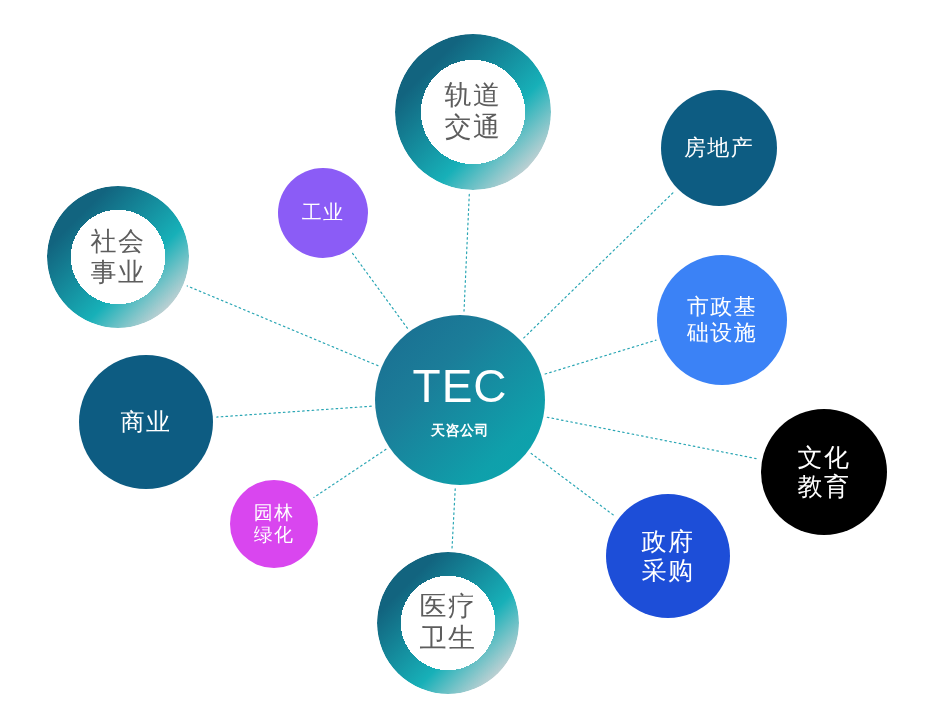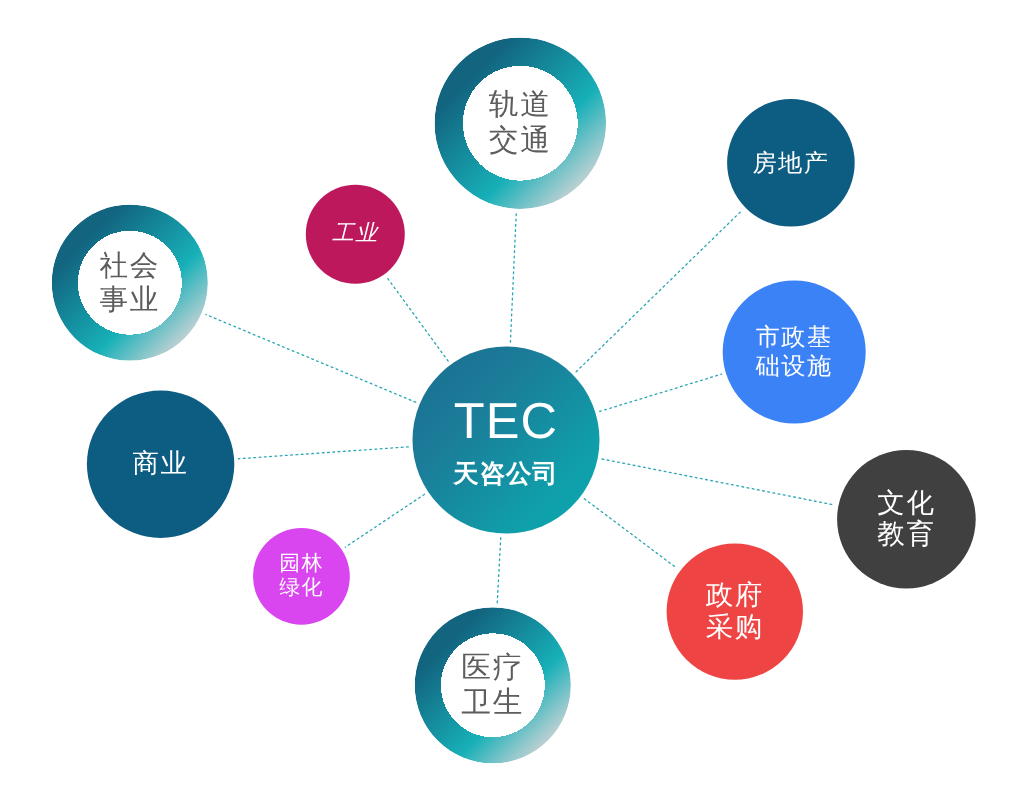--- a/index.html
+++ b/index.html
@@ -76,21 +76,21 @@
     justify-content: center;
   }
   #hub .hub-en {
     font-size: 46px;
     font-weight: 400;
     letter-spacing: 0.02em;
     line-height: 1;
     margin-bottom: 6px;
   }
   #hub .hub-cn {
-    font-size: 23px;
+    font-size: 14px;
     font-weight: 700;
     letter-spacing: 0.04em;
     line-height: 1;
   }
 </style>
 </head>
 <body>
 
 <div id="canvas">
 
@@ -113,46 +113,46 @@
         <span class="label">轨道
 交通</span>
       </div>
       <div class="node filled-dark" style="left: 661px; top: 90px; width: 116px; height: 116px; font-size: 22px; background: rgb(13, 92, 130);">
         <span class="label">房地产</span>
       </div>
       <div class="node filled-teal" style="left: 657px; top: 255px; width: 130px; height: 130px; font-size: 22px; background: #3b82f6;">
         <span class="label">市政基
 础设施</span>
       </div>
-      <div class="node filled-dark" style="left: 761px; top: 409px; width: 126px; height: 126px; font-size: 25px; background: #404040;">
+      <div class="node filled-dark" style="left: 761px; top: 409px; width: 126px; height: 126px; font-size: 25px; background: #000000;">
         <span class="label">文化
 教育</span>
       </div>
-      <div class="node filled-teal" style="left: 606px; top: 494px; width: 124px; height: 124px; font-size: 25px; background: #ef4444;">
+      <div class="node filled-teal" style="left: 606px; top: 494px; width: 124px; height: 124px; font-size: 25px; background: #1d4ed8;">
         <span class="label">政府
 采购</span>
       </div>
       <div class="node outline" style="left: 377px; top: 552px; width: 142px; height: 142px; font-size: 27px; color: rgb(93, 93, 93);">
         <span class="ring" style="background: linear-gradient(135deg, rgb(18, 100, 127) 0%, rgb(18, 100, 127) 22%, rgb(23, 176, 184) 62%, rgb(207, 212, 214) 88%, rgb(227, 230, 231) 100%); mask: radial-gradient(circle, transparent calc(50% - 3px), rgb(0, 0, 0) calc(50% - 3px));"></span>
         <span class="label">医疗
 卫生</span>
       </div>
       <div class="node filled-teal" style="left: 230px; top: 480px; width: 88px; height: 88px; font-size: 19px; background: #d946ef;">
         <span class="label">园林
 绿化</span>
       </div>
       <div class="node filled-dark" style="left: 79px; top: 355px; width: 134px; height: 134px; font-size: 24px; background: rgb(13, 92, 130);">
         <span class="label">商业</span>
       </div>
       <div class="node outline" style="left: 47px; top: 186px; width: 142px; height: 142px; font-size: 26px; color: rgb(93, 93, 93);">
         <span class="ring" style="background: linear-gradient(135deg, rgb(18, 100, 127) 0%, rgb(18, 100, 127) 22%, rgb(23, 176, 184) 62%, rgb(207, 212, 214) 88%, rgb(227, 230, 231) 100%); mask: radial-gradient(circle, transparent calc(50% - 3px), rgb(0, 0, 0) calc(50% - 3px));"></span>
         <span class="label">社会
 事业</span>
       </div>
-      <div class="node filled-teal" style="left: 278px; top: 168px; width: 90px; height: 90px; font-size: 20px; background: #be185d; font-style: italic;">
+      <div class="node filled-teal" style="left: 278px; top: 168px; width: 90px; height: 90px; font-size: 20px; background: #8b5cf6;">
         <span class="label">工业</span>
       </div>
     </div>
 
   <div id="hub" style="left: 375px; top: 315px; width: 170px; height: 170px; gap: 8px;">
     <span class="hub-en">TEC</span>
     <span class="hub-cn">天咨公司</span>
   </div>
 
 </div>

